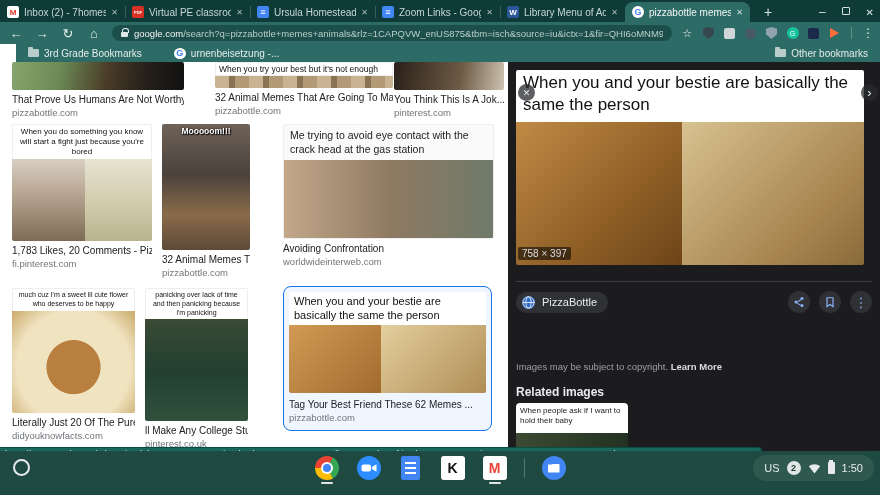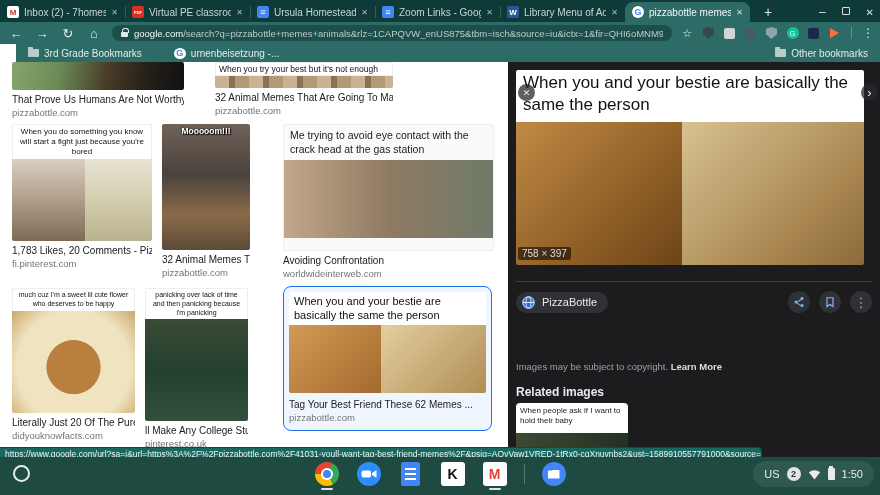--- a/index.html
+++ b/index.html
@@ -72,21 +72,21 @@
   .overlay-text { position:absolute; top:2px; left:0; right:0; text-align:center; color:#fff; font-weight:bold; font-size:8.5px; text-shadow:0 0 2px #000, 1px 1px 1px #000; }
 
   .r0 { left:12px; top:0; width:172px; } .t0 { height:28px; background:linear-gradient(100deg,#86a56e 0%,#6b8a55 28%,#4a3c28 55%,#241f19 78%,#111 100%); }
   .r1 { left:215px; top:0; width:178px; }
   .t1 .strip-img { height:12px; background:repeating-linear-gradient(90deg,#c9b393 0 14px,#8a7355 14px 20px,#b39a76 20px 34px); }
   .r2 { left:394px; top:0; width:110px; } .t2 { height:28px; background:linear-gradient(100deg,#2a2019,#6b5a44 60%,#cfc4b2); }
   .r3 { left:12px; top:62px; width:140px; }
   .t3 .ph-row { display:flex; height:82px; } .t3 .ph-a { flex:1.1; background:linear-gradient(180deg,#d8cfc4,#b9a894 40%,#7d6b55); } .t3 .ph-b { flex:1; background:linear-gradient(180deg,#e7e3d2,#cfc9a8 60%,#b8b28e); }
   .r4 { left:162px; top:62px; width:88px; } .t4 { height:126px; background:linear-gradient(180deg,#6f6258 0%,#4a423c 40%,#8a6b4a 72%,#5c4a38); }
   .r5 { left:283px; top:62px; width:211px; }
-  .t5 { background:#fafafa; border:1px solid #eee; padding:4px 6px 12px; }
+  .t5 { background:#fafafa; border:1px solid #eee; padding:4px 6px 0; }
   .t5 .card-text { font-size:10.5px; color:#202124; line-height:1.3; background:#fafafa; }
   .t5 .ph { height:78px; margin:4px -6px 0; background:linear-gradient(90deg,#c3a88a,#8f7a62 50%,#6f7a6a); }
   .r6 { left:12px; top:226px; width:123px; }
   .t6 .ph { height:102px; background:radial-gradient(circle at 50% 55%, #b97f3f 0 32%, #f0e3c0 33% 68%, #caa96a); }
   .r7 { left:145px; top:226px; width:103px; }
   .t7 .ph { height:102px; background:linear-gradient(180deg,#3a4a35,#23402f 50%,#31503c); }
   .r8 { left:283px; top:224px; width:209px; }
   .sel-card { border:1.5px solid #1a73e8; background:#f0f6ff; border-radius:8px; padding:5px; }
   .t8 .meme-text8 { background:#fff; color:#111; font-size:11px; line-height:1.3; padding:2px 5px; }
   .t8 .ph-row { display:flex; height:68px; } .t8 .ph-a { flex:1; background:linear-gradient(135deg,#d29a55,#a26b2e); } .t8 .ph-b { flex:1.15; background:linear-gradient(135deg,#e3cf9e,#b08d55); }
@@ -120,21 +120,21 @@
   .rel-text { font-size:8px; color:#202124; line-height:1.3; padding:3px 4px; height:30px; }
   .rel-img { height:28px; }
   .rel0 { background:linear-gradient(90deg,#9c7b5c,#6f523a); }
   .rel1 { background:linear-gradient(90deg,#dad7d2,#c8c4bd); }
   .rel2 { background:linear-gradient(90deg,#3c4a33,#233122); }
 
   
   .statusbar { position:absolute; left:0; top:447px; width:762px; height:14px; background:#1a675f; border-top:1px solid #0c4a44; border-right:1px solid #0c4a44; border-top-right-radius:4px; color:#eef4f3; font-size:8.5px; line-height:13px; padding:0 5px; white-space:nowrap; overflow:hidden; z-index:5; }
 
   
-  .shelf { position:absolute; left:0; right:0; bottom:0; height:38px; background:#1e4a41; z-index:6;padding-left:42px; }
+  .shelf { position:absolute; left:0; right:0; bottom:0; height:44px; background:#1e4a41; z-index:6;padding-left:42px; }
   .launcher { position:absolute; left:13px; top:8px; width:17px; height:17px; border:2px solid #e8eaed; border-radius:50%; }
   .shelf-center { position:absolute; left:0; right:0; top:0; height:34px; display:flex; align-items:center; justify-content:center; gap:16px; }
   .app { width:26px; height:26px; position:relative; display:flex; align-items:center; justify-content:center; }
   .run::after { content:""; position:absolute; bottom:-3px; left:7px; width:12px; height:2px; background:rgba(255,255,255,.85); border-radius:1px; }
   .chrome-ic { width:24px; height:24px; border-radius:50%; background:conic-gradient(from -90deg,#ea4335 0 120deg,#34a853 120deg 240deg,#fbbc05 240deg 360deg); position:relative; }
   .chrome-ic::before { content:""; position:absolute; left:6px; top:6px; width:12px; height:12px; border-radius:50%; background:#fff; }
   .chrome-ic::after { content:""; position:absolute; left:8px; top:8px; width:8px; height:8px; border-radius:50%; background:#4285f4; }
   .docs-ic { width:19px; height:24px; border-radius:2px; background:#4285f4; display:flex; align-items:center; justify-content:center; }
   .docs-ic::before { content:""; width:11px; height:12px; background:repeating-linear-gradient(#fff 0 2px,transparent 2px 5px); }
   .k-ic { width:24px; height:24px; border-radius:3px; background:#fff; color:#111; font-weight:bold; font-size:14px; display:flex; align-items:center; justify-content:center; }
@@ -258,20 +258,25 @@
 
       <div class="result r1">
         <div class="thumb t1">
           <div class="meme-line">When you try your best but it's not enough</div>
           <div class="strip-img"></div>
         </div>
         <div class="cap-t">32 Animal Memes That Are Going To Make ...</div>
         <div class="cap-d">pizzabottle.com</div>
       </div>
 
+      <div class="result r2">
+        <div class="thumb t2"></div>
+        <div class="cap-t">You Think This Is A Jok...</div>
+        <div class="cap-d">pinterest.com</div>
+      </div>
 
       <div class="result r3">
         <div class="thumb t3">
           <div class="meme-text">When you do something you know will start a fight just because you're bored</div>
           <div class="ph-row">
               <div class="ph-a"></div>
               <div class="ph-b"></div>
             </div>
         </div>
         <div class="cap-t">1,783 Likes, 20 Comments - PizzaB...</div>

